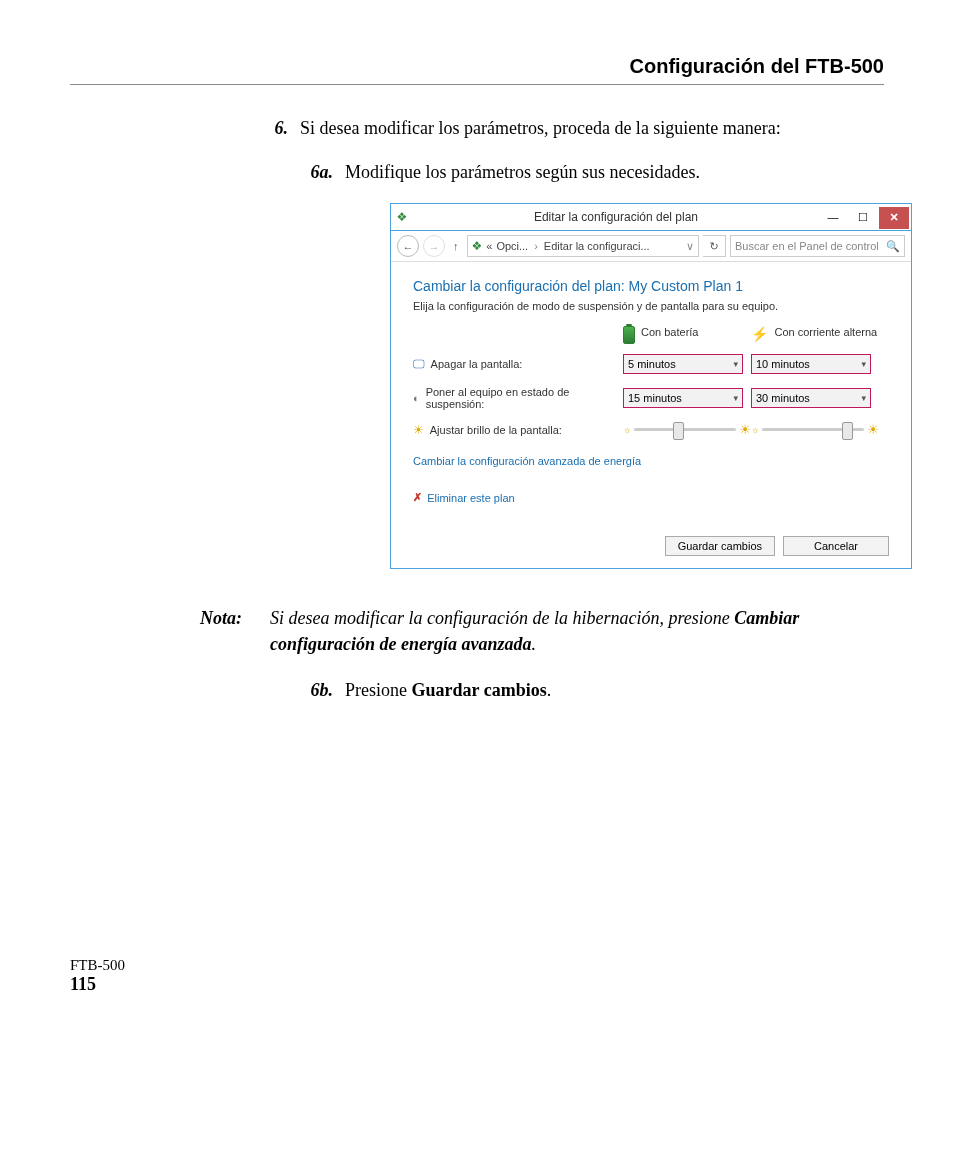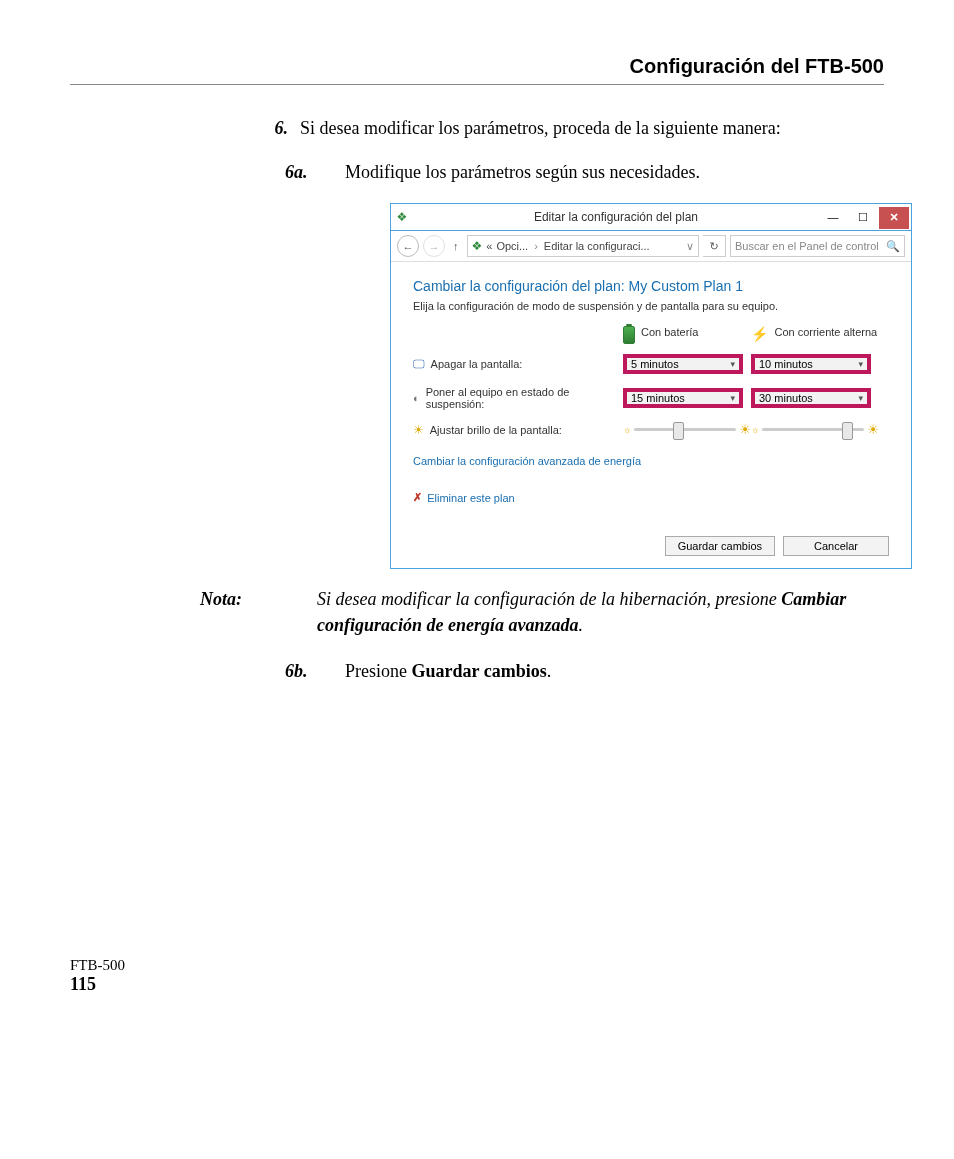--- a/index.html
+++ b/index.html
@@ -53,30 +53,29 @@
     display: flex;
     margin: 0 0 18px 215px;
     font-size: 18px;
     line-height: 1.45;
   }
   .substep .num {
     font-weight: bold;
     font-style: italic;
     width: 48px;
     flex-shrink: 0;
-    text-align: left;
+    text-align: right;
     padding-right: 12px;
   }
   .note-block {
     display: flex;
-    margin: 17px 0 20px 130px;
+    margin: 36px 0 20px 130px;
     font-size: 18px;
     line-height: 1.45;
     font-style: italic;
-    gap: 47px;
   }
   .note-label {
     font-weight: bold;
     width: 70px;
     flex-shrink: 0;
   }
   .note-body {}
   .bold { font-weight: bold; font-style: normal; }
   .bold-it { font-weight: bold; font-style: italic; }
   .footer {
@@ -223,21 +222,21 @@
     width: 210px;
     display: flex;
     align-items: center;
     gap: 6px;
     font-size: 11px;
     color: #333;
   }
   .opt-row .sel, .hdr-row .sel {
     width: 120px;
     height: 20px;
-    border: 4px solid #be185d;
+    border: 1px solid #be185d;
     background: #f2f2f2;
     font-size: 11px;
     padding: 0 4px;
     margin-right: 8px;
     display: flex;
     align-items: center;
     justify-content: space-between;
     box-sizing: border-box;
   }
   .opt-row .sel .chev { color: #555; font-size: 9px; }

